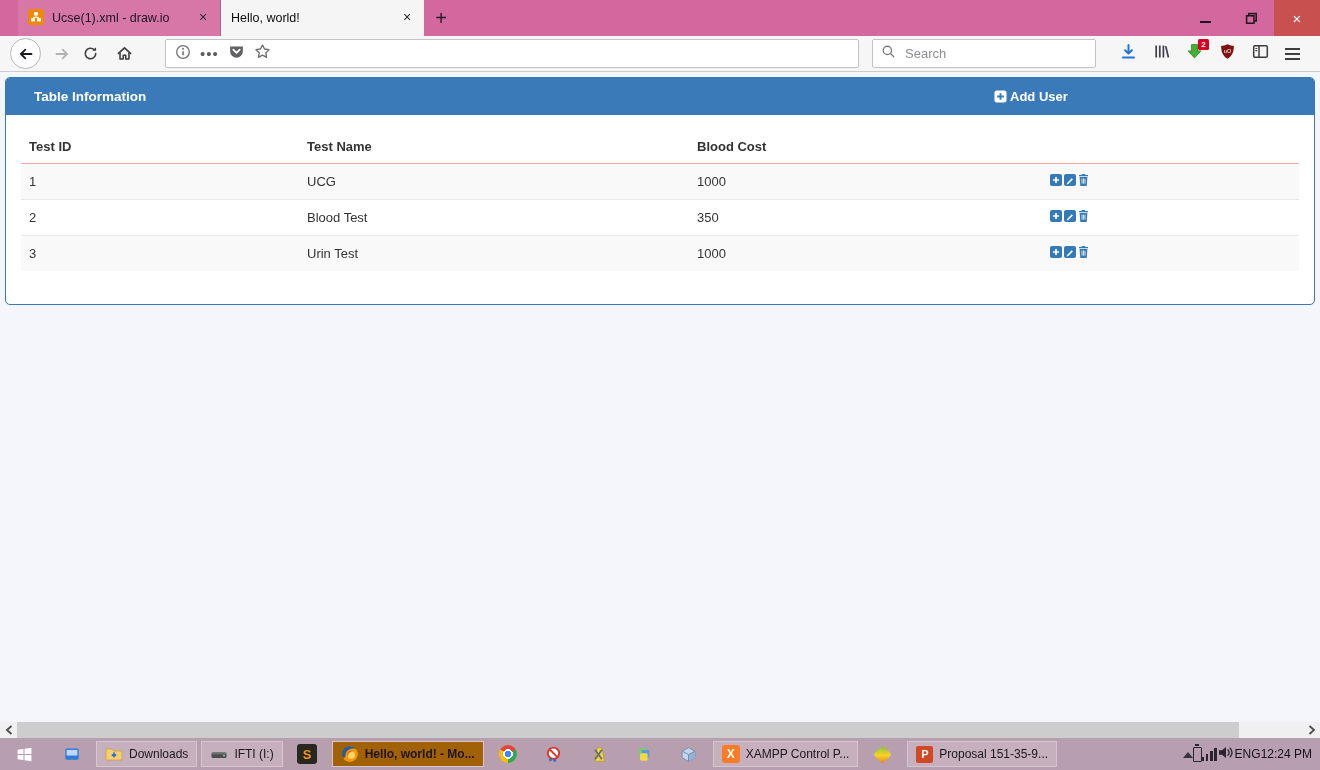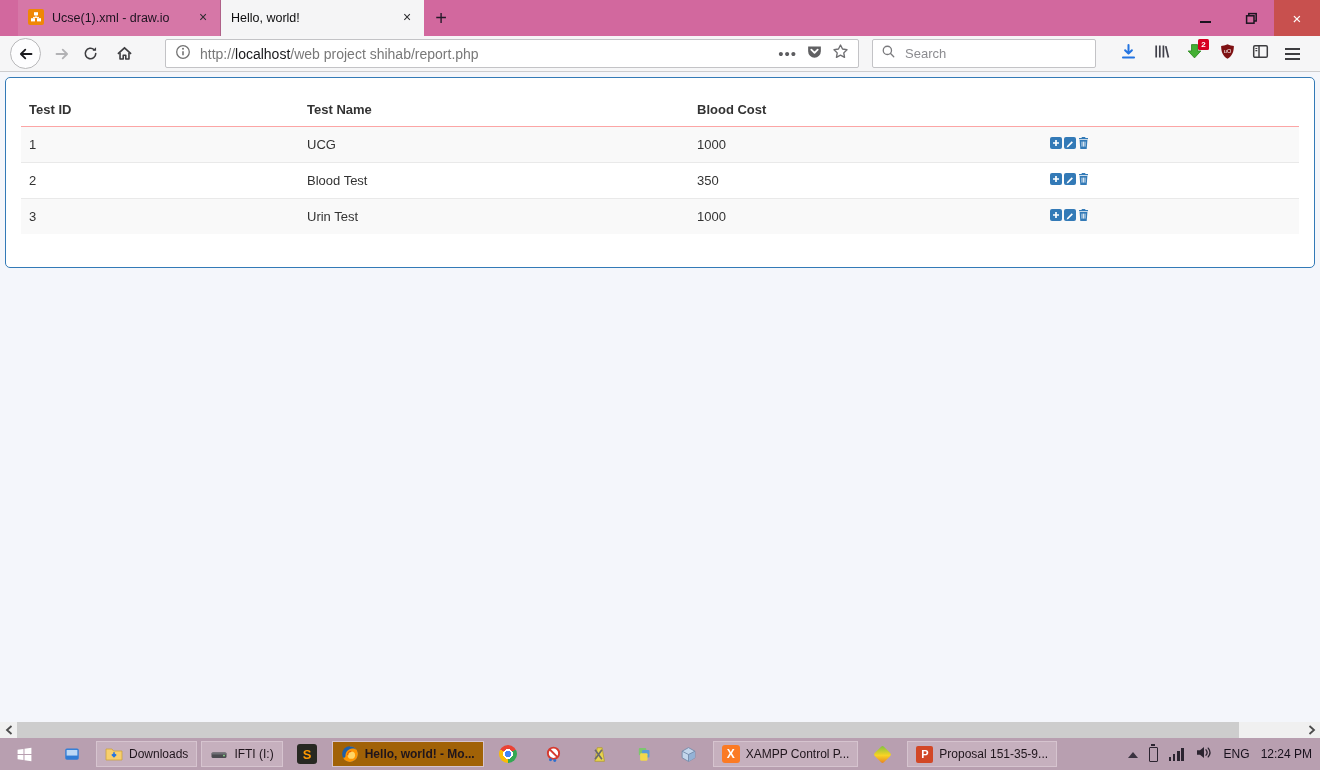--- a/index.html
+++ b/index.html
@@ -94,21 +94,21 @@
              font-weight:bold; font-size:13px; display:flex; align-items:center; justify-content:center; }
   .chrome-ball { width:18px; height:18px; border-radius:50%;
      background: radial-gradient(circle at 50% 50%, #4285f4 0 3.2px, #fff 3.2px 4.8px, rgba(0,0,0,0) 4.8px),
                  conic-gradient(from -60deg, #ea4335 0 120deg, #34a853 120deg 240deg, #fbbc05 240deg 360deg); }
   .xampp-ico { width:18px; height:18px; background:#fb7a24; border-radius:3px; color:#fff;
                font-weight:bold; font-size:12px; display:flex; align-items:center; justify-content:center; }
   .ppt-ico { width:17px; height:17px; background:#d24726; border-radius:2px; color:#fff;
              font-weight:bold; font-size:11px; display:flex; align-items:center; justify-content:center; }
   .diamond { width:13px; height:13px; transform:rotate(45deg); border-radius:2px;
              background:linear-gradient(135deg,#7ac143 0%,#f9d423 55%,#e67e22 100%); }
-  .tray { margin-left:auto; display:flex; align-items:center; gap:11px; color:#17101c;
+  .tray { margin-left:auto; display:flex; align-items:center; color:#17101c;
           font-size:12px; }
   .battery { position:relative; width:9px; height:15px; border:1.4px solid #2b2430;
              border-radius:1px; }
   .battery:before { content:""; position:absolute; top:-3.4px; left:1.6px; width:3.6px;
                     height:2px; background:#2b2430; }
   .sigbars { display:flex; align-items:flex-end; gap:1.5px; height:14px; }
   .sigbars i { display:block; width:2.6px; background:#2b2430; }
   .s1{height:4px;} .s2{height:7px;} .s3{height:10px;} .s4{height:13px;}
   .tray .lang { font-size:12px; }
   .tray .clock { font-size:12px; }
@@ -174,21 +174,20 @@
   </div>
 
   <div class="urlbar">
     <span>
       <svg width="16" height="16" viewBox="0 0 16 16">
           <circle cx="8" cy="8" r="6.3" stroke="#737373" stroke-width="1.3" fill="none"></circle>
           <path d="M8 7.2v4" stroke="#737373" stroke-width="1.6"></path>
           <circle cx="8" cy="4.7" r="1" fill="#737373"></circle>
         </svg>
     </span>
-    <span class="url-text"><span>http://</span><span class="url-host">localhost</span><span>/web project shihab/report.php</span></span>
     <span class="url-dots">•••</span>
     <span>
       <svg width="17" height="17" viewBox="0 0 16 16">
           <path d="M2 3.2h12v4.6a6 6 0 0 1-12 0z" fill="#616163"></path>
           <path d="m5 6.3 3 3 3-3" stroke="#fff" stroke-width="1.7" fill="none" stroke-linecap="round" stroke-linejoin="round"></path>
         </svg>
     </span>
     <span>
       <svg width="17" height="17" viewBox="0 0 16 16">
           <path d="m8 1.9 1.9 3.8 4.2.6-3 3 .7 4.2L8 11.5l-3.8 2 .7-4.2-3-3 4.2-.6z" fill="none" stroke="#6f6f72" stroke-width="1.3" stroke-linejoin="round"></path>
@@ -241,20 +240,30 @@
     <span class="hamburger">
         <span></span>
         <span></span>
         <span></span>
       </span>
   </div>
 </div>
 
 <div class="content">
   <div class="panel">
+    <div class="panel-heading">
+      <span>Table Information</span>
+      <span class="add-user">
+        <svg width="13" height="13" viewBox="0 0 14 14">
+            <rect x="0.5" y="0.5" width="13" height="13" rx="2.5" fill="#ffffff"></rect>
+            <path d="M7 3.4v7.2M3.4 7h7.2" stroke="#3a7ab8" stroke-width="2"></path>
+          </svg>
+        <span>Add User</span>
+      </span>
+    </div>
     <div class="panel-body">
       <table class="report">
         <colgroup>
             <col class="c1">
             <col class="c2">
             <col class="c3">
             <col class="c4">
           </colgroup>
         <thead>
           <tr>

